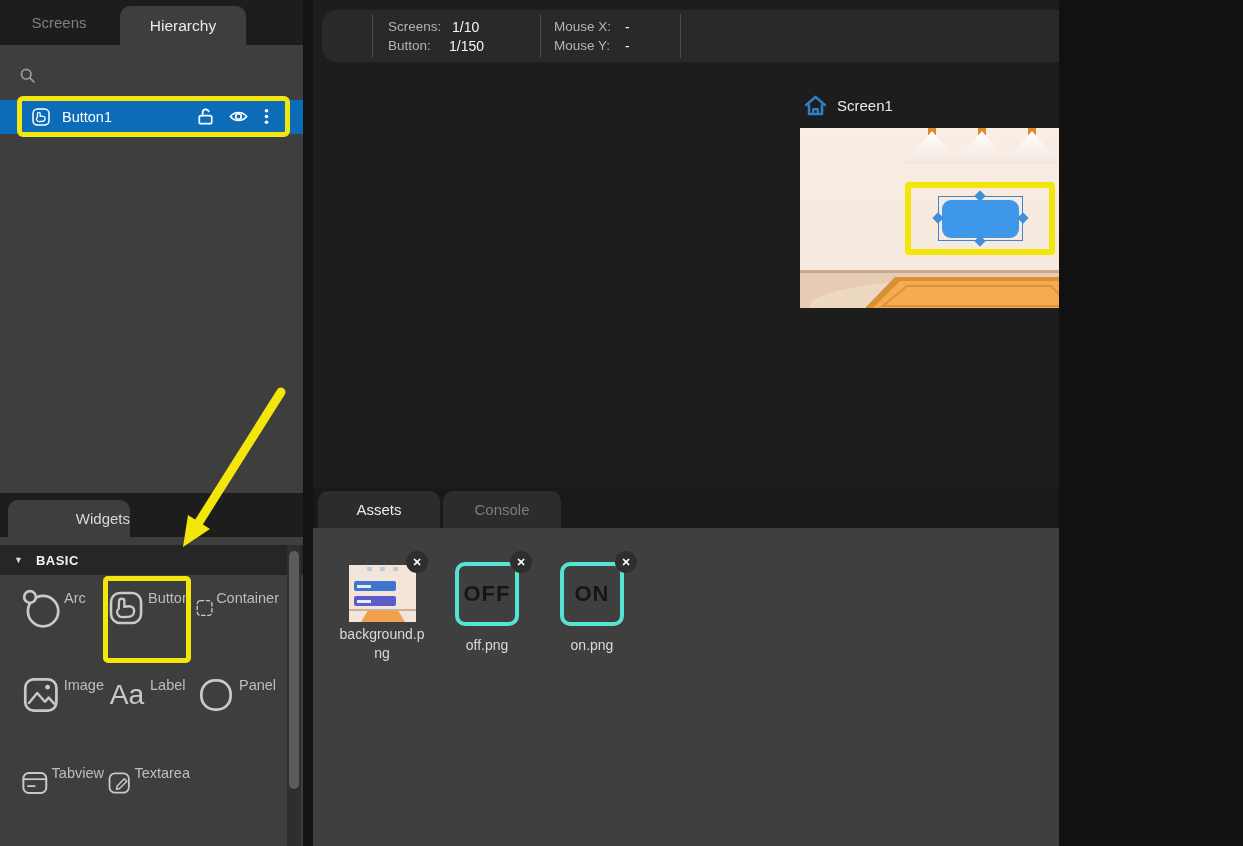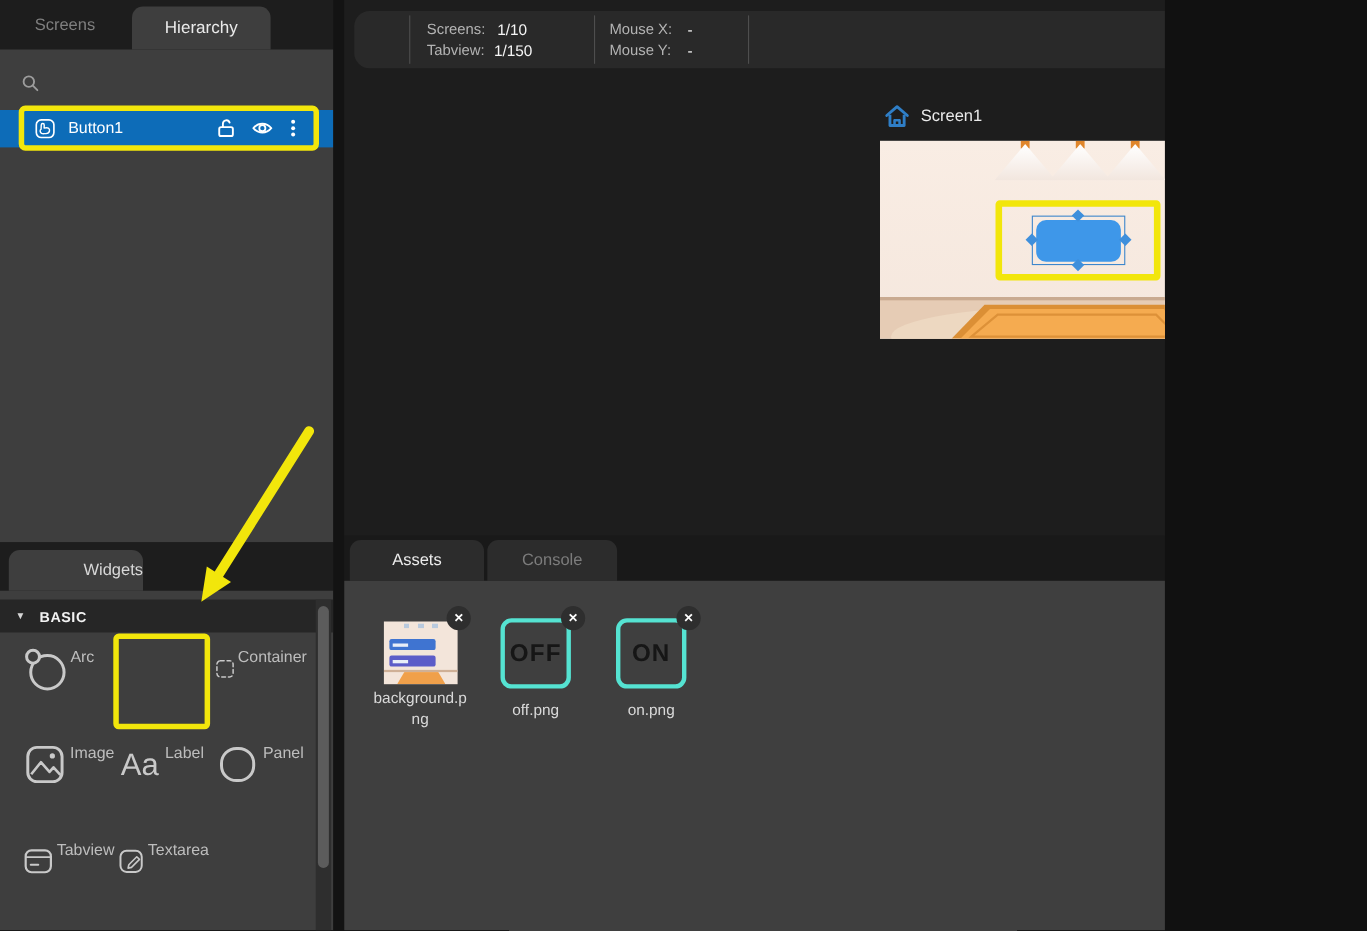--- a/index.html
+++ b/index.html
@@ -154,20 +154,27 @@
       <span class="basic-lbl">BASIC</span>
     </div>
 
     <div class="wcell" style="left:18px; top:48px">
       <svg viewBox="0 0 44 44">
         <circle cx="24" cy="25" r="14.5" fill="none" stroke="#c9c9c9" stroke-width="2.6"></circle>
         <circle cx="11.5" cy="11.5" r="5.6" fill="#3e3e3e" stroke="#c9c9c9" stroke-width="2.6"></circle>
       </svg>
       <span class="wlabel">Arc</span>
     </div>
+    <div class="wcell" style="left:104px; top:48px">
+      <svg viewBox="0 0 44 44">
+        <rect x="7" y="7" width="30" height="30" rx="9" fill="none" stroke="#c9c9c9" stroke-width="2.6"></rect>
+        <path d="M15.5 30.5c-3-2.4-3.4-5.8-0.8-7.6l0.3-7.6a2.7 2.7 0 0 1 5.4 0.2l-0.2 5.4c6.8-1.8 10.6 0.4 9.8 5.2c-0.6 3.2-2.6 4.8-6.4 4.8c-3.4 0-6.2 0.6-8.1-0.4z" fill="none" stroke="#c9c9c9" stroke-width="2.3" stroke-linejoin="round"></path>
+      </svg>
+      <span class="wlabel">Button</span>
+    </div>
     <div class="wcell" style="left:193px; top:48px">
       <svg viewBox="0 0 44 44">
         <rect x="8" y="8" width="28" height="28" rx="6" fill="none" stroke="#c9c9c9" stroke-width="2.6" stroke-dasharray="6.5 5" stroke-linecap="round"></rect>
       </svg>
       <span class="wlabel">Container</span>
     </div>
 
     <div class="wcell" style="left:18px; top:135px">
       <svg viewBox="0 0 44 44">
         <rect x="7" y="7" width="30" height="30" rx="8" fill="none" stroke="#c9c9c9" stroke-width="2.6"></rect>
@@ -214,21 +221,21 @@
   <div class="abs divider-v"></div>
 
   <div class="abs main">
     <div class="statusbar">
       <div class="sep" style="left:50px"></div>
       <div class="sep" style="left:218px"></div>
       <div class="sep" style="left:358px"></div>
       <div class="sep" style="left:850px"></div>
       <span class="st" style="left:66px; top:7px">Screens:</span>
       <span class="sv" style="left:130px; top:7px">1/10</span>
-      <span class="st" style="left:66px; top:26px">Tabview:</span>
+      <span class="st" style="left:66px; top:26px">Button:</span>
       <span class="sv" style="left:127px; top:26px">1/150</span>
       <span class="st" style="left:232px; top:7px">Mouse X:</span>
       <span class="sv" style="left:303px; top:7px">-</span>
       <span class="st" style="left:232px; top:26px">Mouse Y:</span>
       <span class="sv" style="left:303px; top:26px">-</span>
     </div>
 
     <svg class="home-icon" viewBox="0 0 24 24">
       <path d="M3 11.5 L12 3.8 l9 7.7" fill="none" stroke="#2f7ec6" stroke-width="2.5" stroke-linejoin="round" stroke-linecap="round"></path>
       <path d="M5.8 10.8 V20.2 h12.4 V10.8" fill="none" stroke="#2f7ec6" stroke-width="2.5" stroke-linejoin="round"></path>

